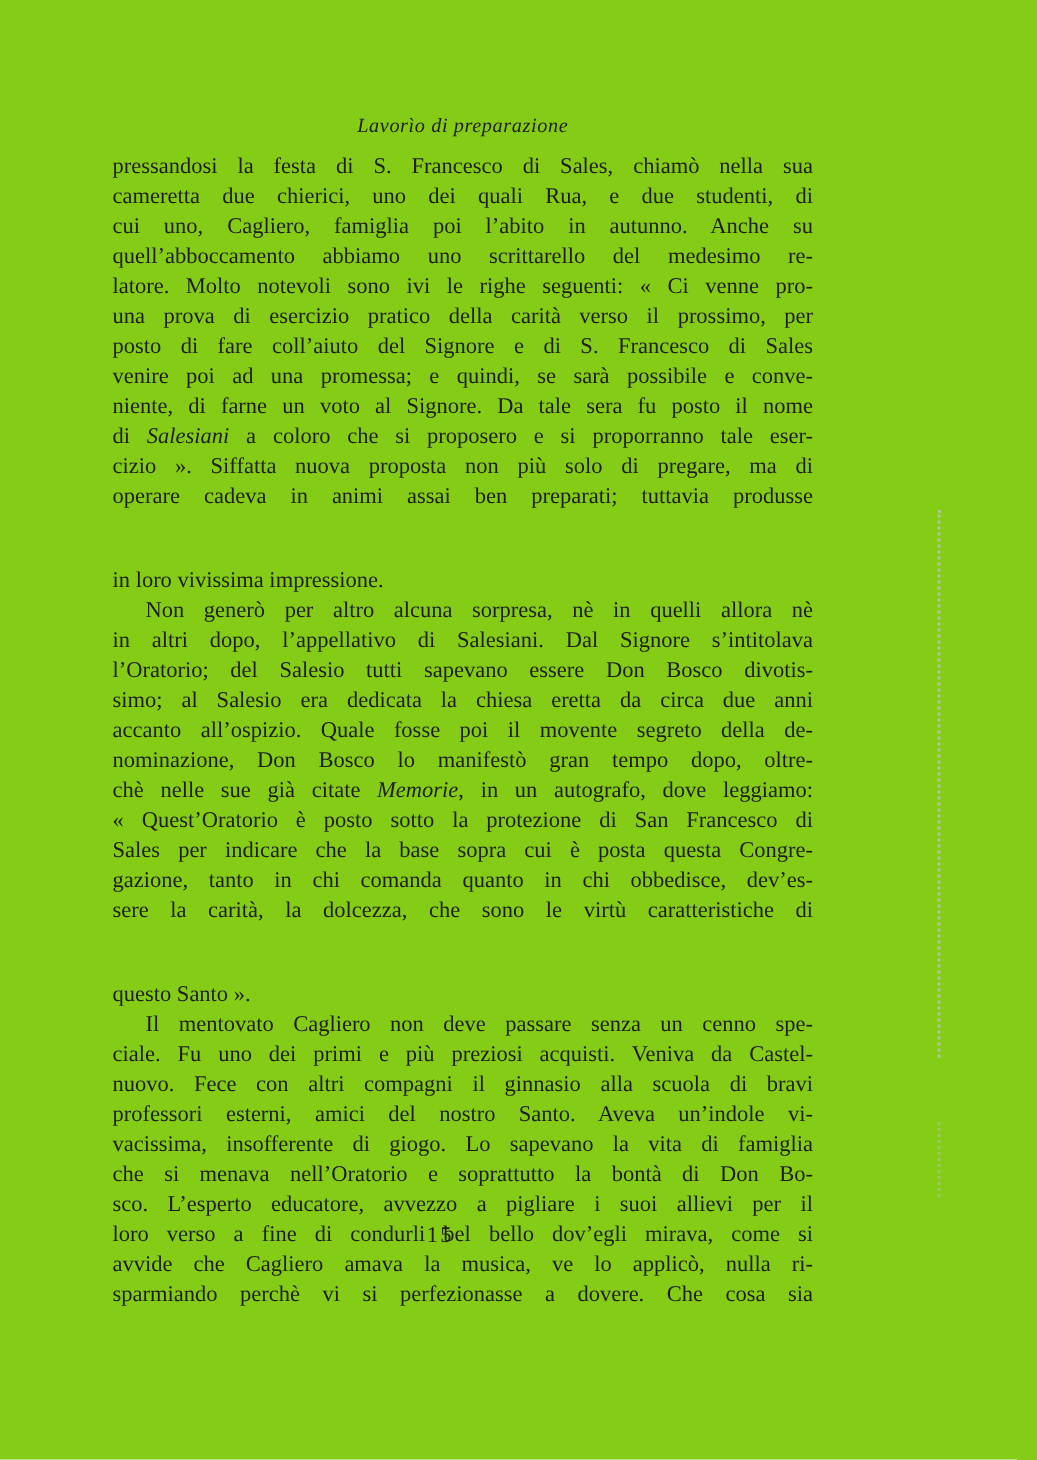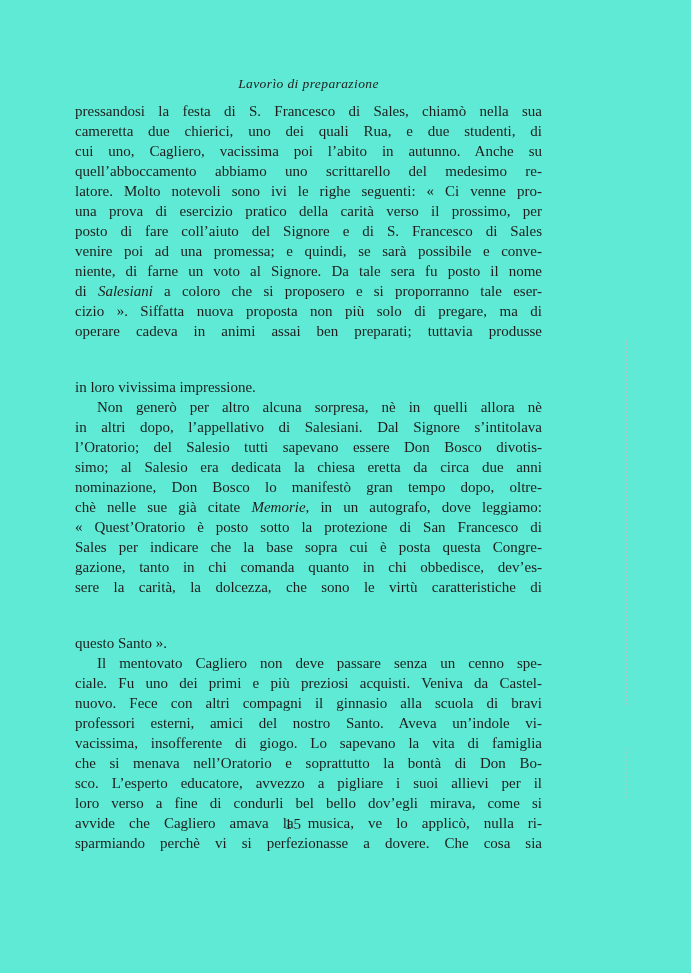--- a/index.html
+++ b/index.html
@@ -1,21 +1,21 @@
 <!DOCTYPE html>
 <html><head>
 <meta charset="utf-8">
 <style>
   html, body { margin: 0; padding: 0; background: #e8e8e8; }
   .page {
     position: relative;
     width: 691px;
     height: 973px;
     margin: 0 auto;
-    background: #5eead4;
+    background: #84cc16;
     font-family: "Liberation Serif", "DejaVu Serif", serif;
     color: #1e1e1e;
     overflow: hidden;
   }
   .running-header {
     position: absolute;
     top: 76px;
     left: 75px;
     width: 467px;
     text-align: center;
@@ -61,37 +61,38 @@
 </head>
 <body>
 
 <div class="page">
   <div class="running-header">Lavorìo di preparazione</div>
 
   <div class="text-block">
       <div class="paragraph">
         <div class="line"><span>pressandosi la festa di S. Francesco di Sales, chiamò nella sua</span></div>
         <div class="line"><span>cameretta due chierici, uno dei quali Rua, e due studenti, di</span></div>
-        <div class="line"><span>cui uno, Cagliero, vacissima poi l’abito in autunno. Anche su</span></div>
+        <div class="line"><span>cui uno, Cagliero, famiglia poi l’abito in autunno. Anche su</span></div>
         <div class="line"><span>quell’abboccamento abbiamo uno scrittarello del medesimo re-</span></div>
         <div class="line"><span>latore. Molto notevoli sono ivi le righe seguenti: « Ci venne pro-</span></div>
         <div class="line"><span>una prova di esercizio pratico della carità verso il prossimo, per</span></div>
         <div class="line"><span>posto di fare coll’aiuto del Signore e di S. Francesco di Sales</span></div>
         <div class="line"><span>venire poi ad una promessa; e quindi, se sarà possibile e conve-</span></div>
         <div class="line"><span>niente, di farne un voto al Signore. Da tale sera fu posto il nome</span></div>
         <div class="line"><span>di </span><i>Salesiani</i><span> a coloro che si proposero e si proporranno tale eser-</span></div>
         <div class="line"><span>cizio ». Siffatta nuova proposta non più solo di pregare, ma di</span></div>
         <div class="line"><span>operare cadeva in animi assai ben preparati; tuttavia produsse</span></div>
         <div class="line flush"><span>in loro vivissima impressione.</span></div>
       </div>
       <div class="paragraph indent">
         <div class="line"><span>Non generò per altro alcuna sorpresa, nè in quelli allora nè</span></div>
         <div class="line"><span>in altri dopo, l’appellativo di Salesiani. Dal Signore s’intitolava</span></div>
         <div class="line"><span>l’Oratorio; del Salesio tutti sapevano essere Don Bosco divotis-</span></div>
         <div class="line"><span>simo; al Salesio era dedicata la chiesa eretta da circa due anni</span></div>
+        <div class="line"><span>accanto all’ospizio. Quale fosse poi il movente segreto della de-</span></div>
         <div class="line"><span>nominazione, Don Bosco lo manifestò gran tempo dopo, oltre-</span></div>
         <div class="line"><span>chè nelle sue già citate </span><i>Memorie</i><span>, in un autografo, dove leggiamo:</span></div>
         <div class="line"><span>« Quest’Oratorio è posto sotto la protezione di San Francesco di</span></div>
         <div class="line"><span>Sales per indicare che la base sopra cui è posta questa Congre-</span></div>
         <div class="line"><span>gazione, tanto in chi comanda quanto in chi obbedisce, dev’es-</span></div>
         <div class="line"><span>sere la carità, la dolcezza, che sono le virtù caratteristiche di</span></div>
         <div class="line flush"><span>questo Santo ».</span></div>
       </div>
       <div class="paragraph indent">
         <div class="line"><span>Il mentovato Cagliero non deve passare senza un cenno spe-</span></div>

